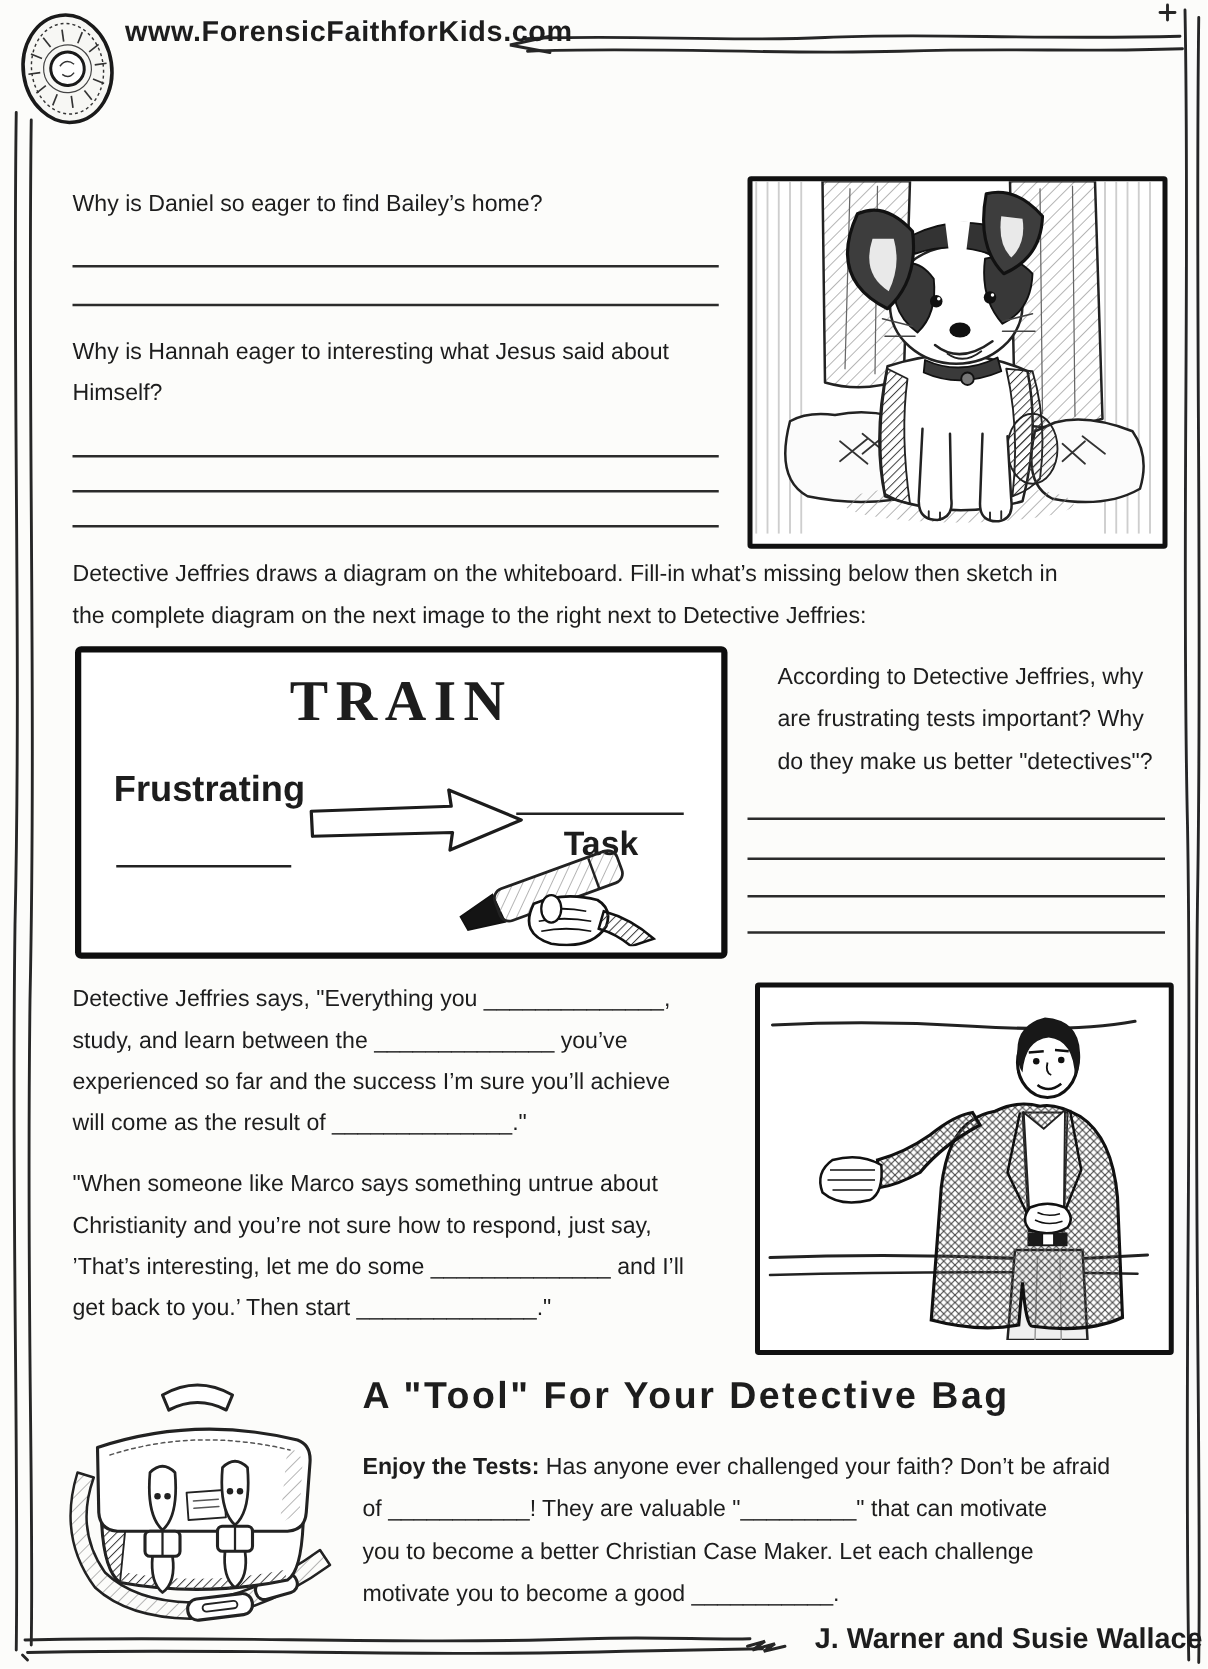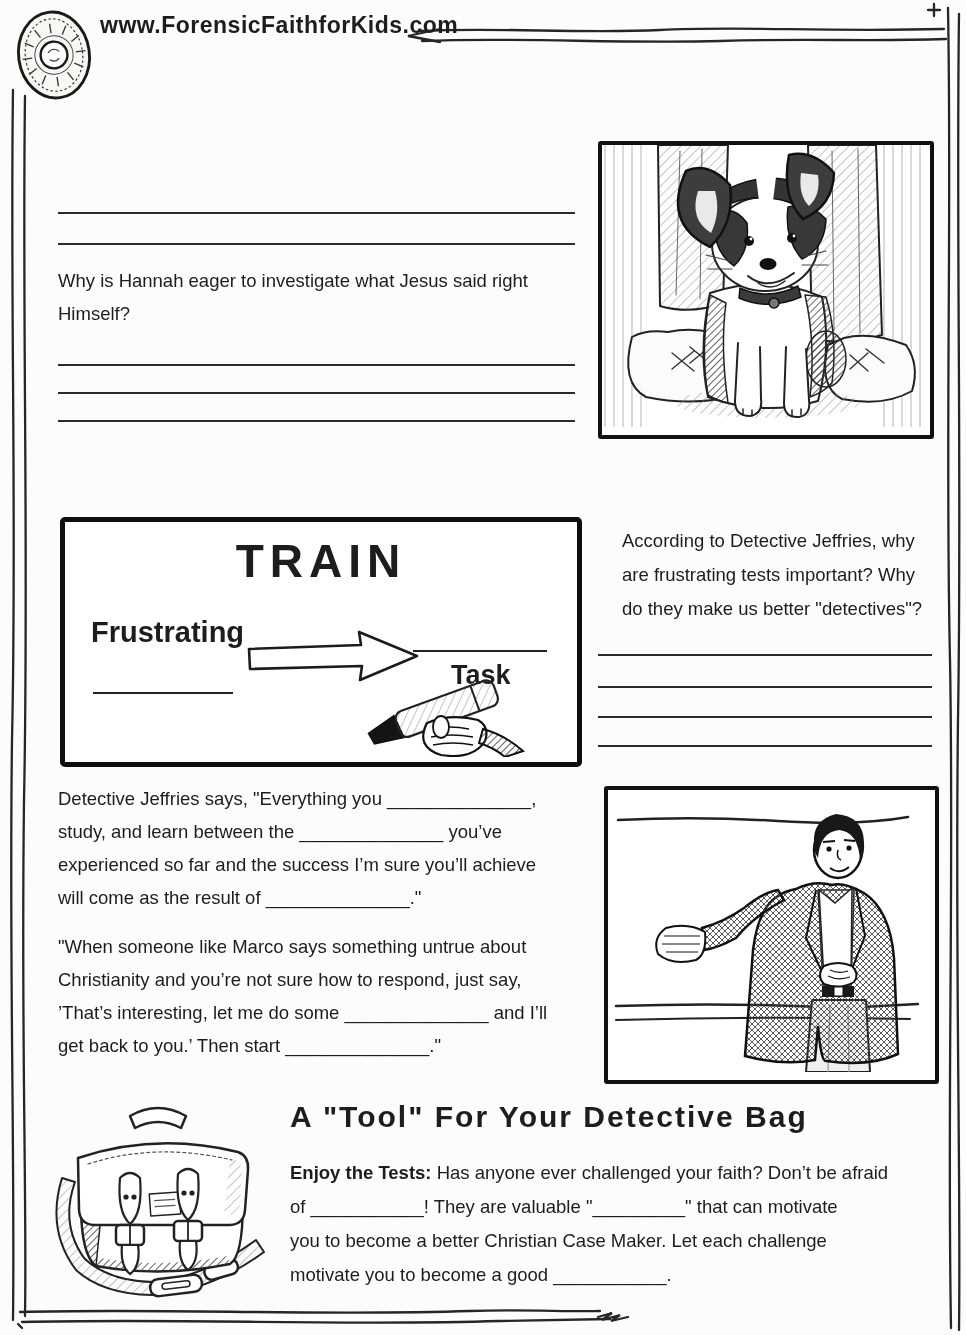--- a/index.html
+++ b/index.html
@@ -6,21 +6,21 @@
   .page{position:relative;width:966px;height:1335px;background:#fcfcfa;overflow:hidden;
         font-family:"Liberation Sans",sans-serif;color:#1d1d1d;}
   .abs{position:absolute;}
   .txt{white-space:pre-line;line-height:33px;font-size:18.5px;}
   .rule{position:absolute;border-bottom:2px solid #2b2b2b;height:0;}
   .hdr-url{left:100px;top:12px;font-size:23px;font-weight:bold;letter-spacing:.5px;text-align:right;}
   .hdr-title{left:100px;top:42px;font-size:31px;font-weight:bold;letter-spacing:1px;}
   .hdr-sub{left:100px;top:84px;font-size:25px;font-weight:600;letter-spacing:1px;}
   .frame{position:absolute;border:4px solid #111;border-radius:3px;background:#fff;}
   .wb{position:absolute;left:60px;top:517px;width:512px;height:240px;border:5px solid #0e0e0e;border-radius:5px;background:#fff;}
-  .wb-title{position:absolute;left:0;right:0;top:12px;text-align:center;font-size:46px;font-weight:bold;letter-spacing:6px;}
+  .wb-title{position:absolute;left:0;right:0;top:12px;text-align:center;font-size:46px;font-weight:bold;letter-spacing:6px;font-family:Liberation Serif, serif;}
   .wb-frustrating{position:absolute;left:26px;top:94px;font-size:29px;font-weight:600;text-align:center;}
   .wb-task{position:absolute;left:386px;top:138px;font-size:27px;font-weight:600;}
   .wb-rule{position:absolute;border-bottom:2.5px solid #222;height:0;}
   .tool-h{left:290px;top:1100px;font-size:30px;font-weight:bold;letter-spacing:2px;}
   .tool-p{left:290px;top:1156px;width:672px;line-height:34px;}
   .lead{font-weight:bold;}
   .footer{left:620px;top:1297px;width:342px;text-align:right;font-size:23px;font-weight:600;}
   svg{display:block;}
 </style>
 </head>
@@ -81,24 +81,25 @@
         <line x1="46" y1="18" x2="46" y2="28" transform="rotate(330 46 51)"></line>
       </g>
       <circle cx="46" cy="51" r="20" fill="none" stroke="#444" stroke-width="1"></circle>
       <circle cx="46" cy="51" r="14" fill="#fff" stroke="#1a1a1a" stroke-width="2.5"></circle>
       <path d="M40 48 Q46 42 52 48 M41 55 Q46 60 51 55" stroke="#333" stroke-width="1.2" fill="none"></path>
     </g>
   </svg>
 
   <div class="abs hdr-url">www.ForensicFaithforKids.com</div>
 
+  <div class="abs txt" style="left:58px;top:146px;width:560px">Why is Daniel so eager to find Bailey’s home?</div>
   <div class="rule" style="left:58px;top:212px;width:517px"></div>
   <div class="rule" style="left:58px;top:243px;width:517px"></div>
 
-  <div class="abs txt" style="left:58px;top:264px;width:560px">Why is Hannah eager to investigate what Jesus said right
+  <div class="abs txt" style="left:58px;top:264px;width:560px">Why is Hannah eager to interesting what Jesus said about
 Himself?</div>
   <div class="rule" style="left:58px;top:364px;width:517px"></div>
   <div class="rule" style="left:58px;top:392px;width:517px"></div>
   <div class="rule" style="left:58px;top:420px;width:517px"></div>
 
   <div class="frame" style="left:598px;top:141px;width:328px;height:290px">
     <svg width="320" height="282" viewBox="0 0 320 282">
       <rect x="0" y="0" width="46" height="282" fill="url(#hV)"></rect>
       <rect x="274" y="0" width="46" height="282" fill="url(#hV)"></rect>
       <g stroke="#222" stroke-width="2" stroke-linecap="round" stroke-linejoin="round">
@@ -133,20 +134,22 @@
         <circle cx="149" cy="94" r="1.4" fill="#fff" stroke="none"></circle>
         <circle cx="192" cy="91" r="1.4" fill="#fff" stroke="none"></circle>
         <ellipse cx="166" cy="119" rx="8.5" ry="6" fill="#101010" stroke="none"></ellipse>
         <path d="M146 131 Q166 147 192 128" fill="none"></path>
         <path d="M156 138 Q169 147 183 136" fill="none" stroke-width="1.5"></path>
         <path d="M128 116 L104 110 M130 124 L106 124 M200 112 L224 106 M200 120 L226 120" stroke="#444" stroke-width="1.2" fill="none"></path>
       </g>
     </svg>
   </div>
 
+  <div class="abs txt" style="left:58px;top:442px;width:905px">Detective Jeffries draws a diagram on the whiteboard. Fill-in what’s missing below then sketch in
+the complete diagram on the next image to the right next to Detective Jeffries:</div>
 
   <div class="wb">
     <div class="wb-title">TRAIN</div>
     <div class="wb-frustrating">Frustrating</div>
     <div class="wb-rule" style="left:28px;top:170px;width:140px"></div>
     <svg class="abs" style="left:180px;top:106px" width="178" height="56" viewBox="0 0 178 56">
       <path d="M4 21 L116 17 L114 4 L172 28 L115 52 L117 38 L5 41 Z" fill="#fff" stroke="#1c1c1c" stroke-width="2.6" stroke-linejoin="round"></path>
     </svg>
     <div class="wb-rule" style="left:348px;top:128px;width:134px"></div>
     <div class="wb-task">Task</div>
@@ -244,14 +247,15 @@
       <path d="M146 147 Q144 168 154 176 Q165 168 162 147 Z" fill="#fff" stroke-width="2.2"></path>
     </g>
   </svg>
 
   <div class="abs tool-h">A "Tool" For Your Detective Bag</div>
   <div class="abs txt tool-p"><span class="lead">Enjoy the Tests:</span><span> Has anyone ever challenged your faith? Don’t be afraid
 of ___________! They are valuable "_________" that can motivate
 you to become a better Christian Case Maker. Let each challenge
 motivate you to become a good ___________.</span></div>
 
+  <div class="abs footer">J. Warner and Susie Wallace</div>
 
 </div>
 
 </body></html>

